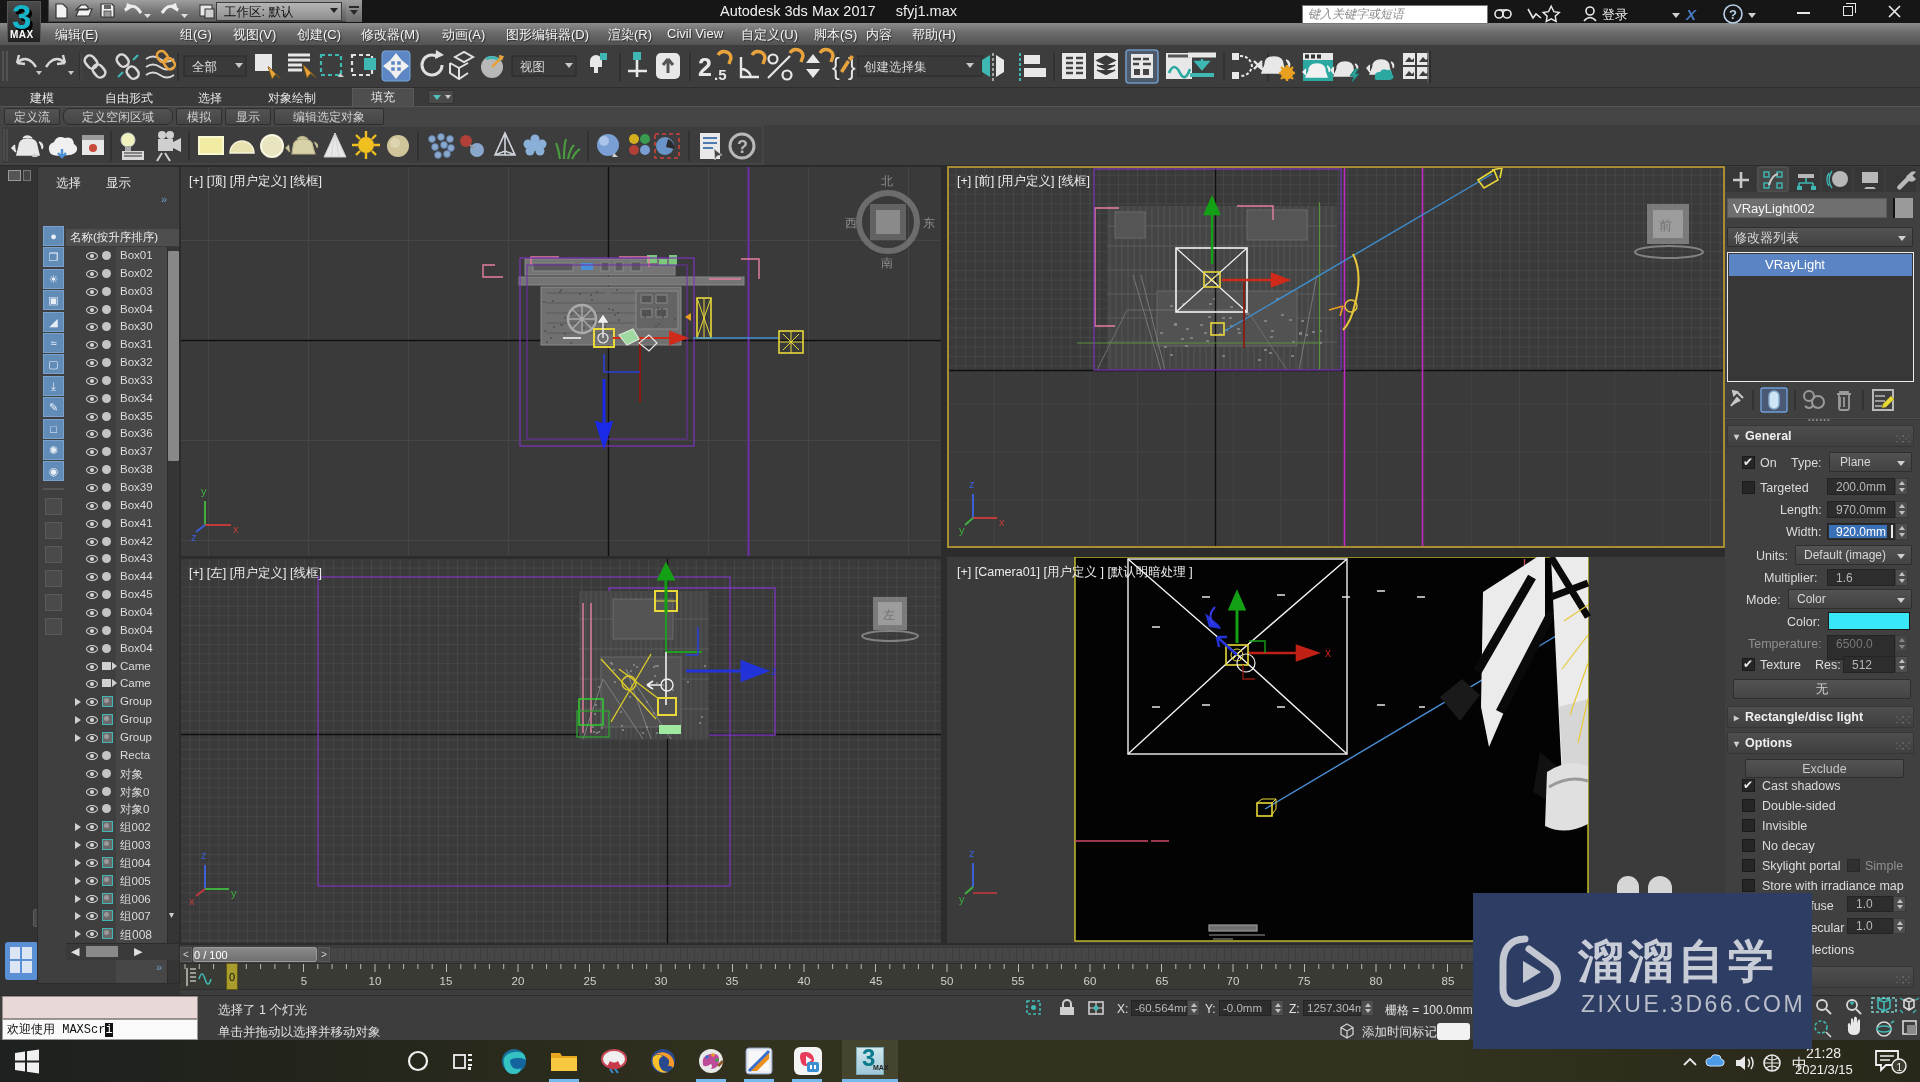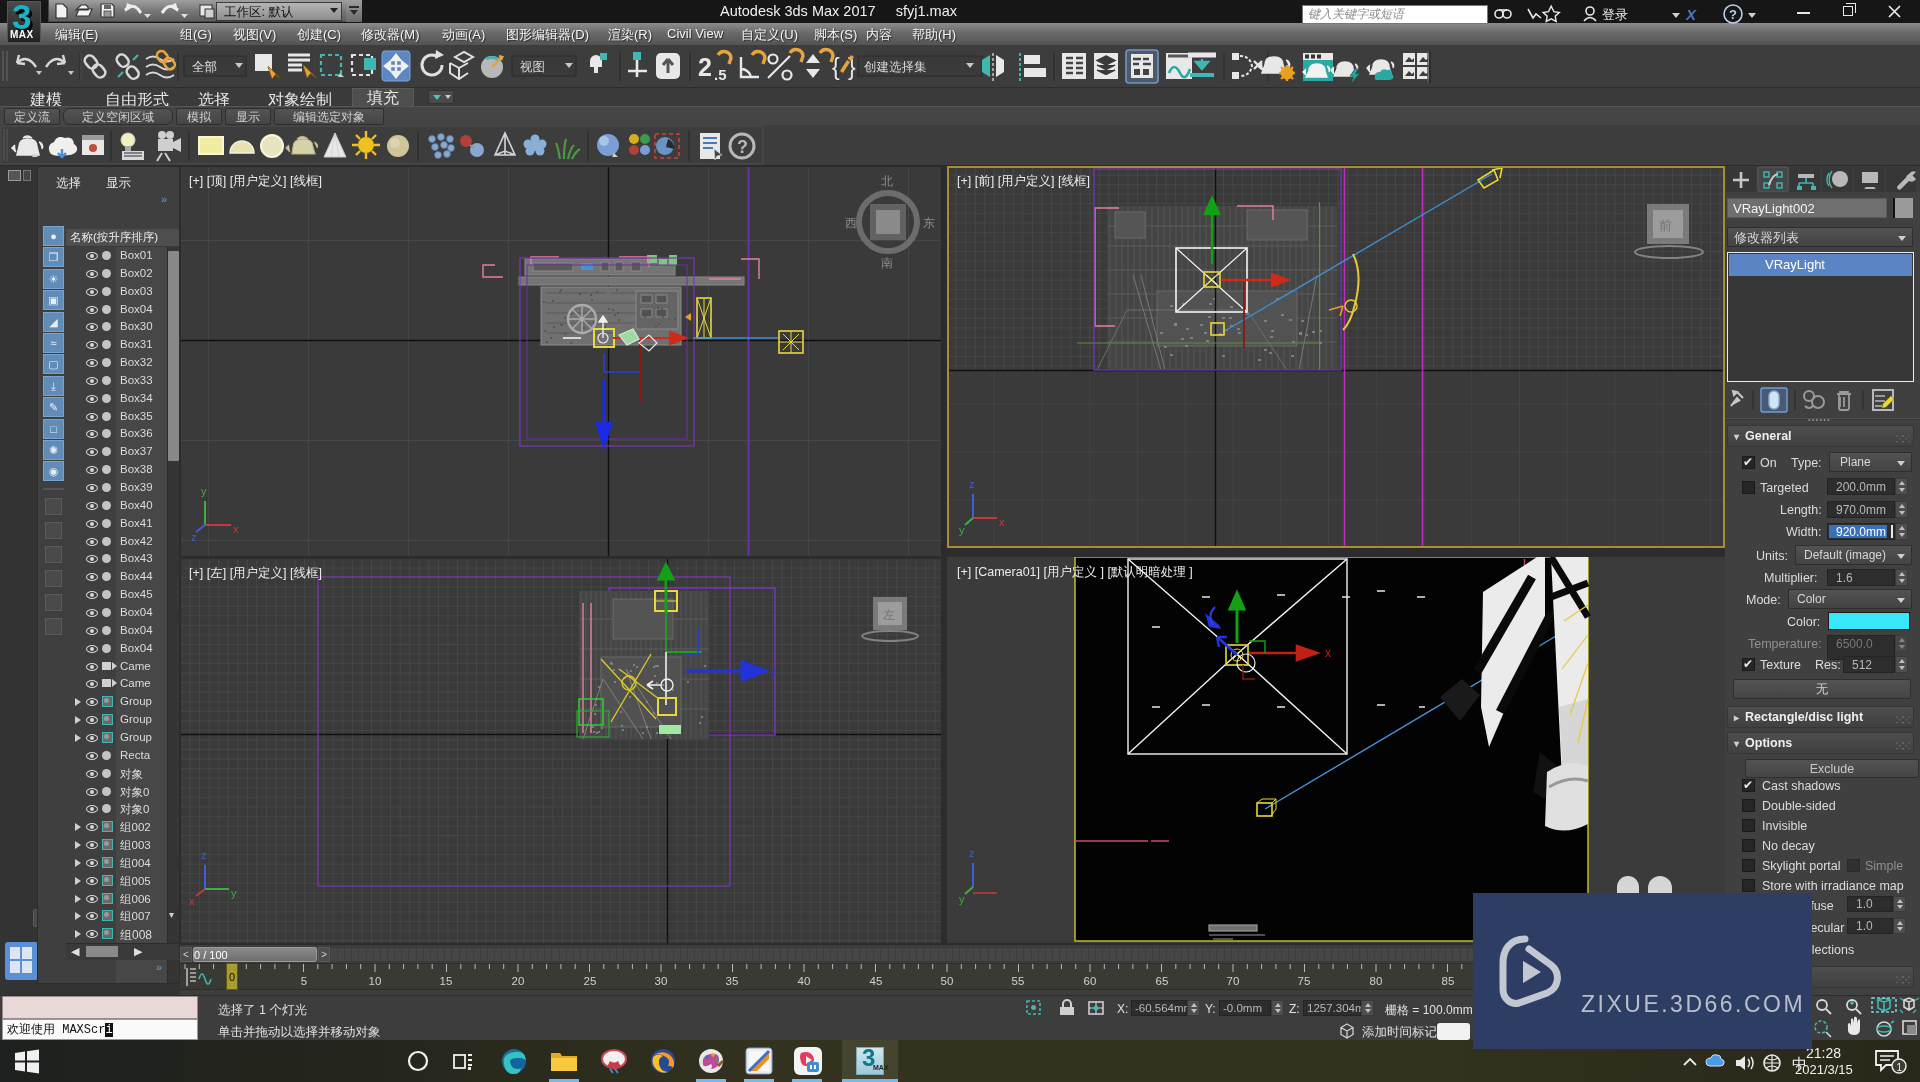--- a/index.html
+++ b/index.html
@@ -262,21 +262,21 @@
   </g>
   <g fill="#3d3d3d">
     <path d="M1500 17 l4 -5 l3 3 l2 -2 v4 h-9 z M1514 17 l4 -5 l3 3 l2 -2 v4 h-9 z M1500 31 l4 -5 l3 3 l2 -2 v4 h-9 z M1514 31 l4 -5 l3 3 l2 -2 v4 h-9 z"></path>
   </g>
   </g>
   <path d="M1428 6 v32" stroke="#555" stroke-width="1.5"></path>
       <path d="M1430 6 v32" stroke="#2a2a2a" stroke-width="1.5"></path>
 </svg>
 </div>
 
-<div class="abs" style="left:0;top:88px;width:1920px;height:18px;background:#3a3a3a;color:#e6e6e6;font-size:16px;">
+<div class="abs" style="left:0;top:88px;width:1920px;height:18px;background:#3a3a3a;color:#e6e6e6;font-size:12px;">
   <span class="abs" style="left:30px;top:2px;">建模</span>
   <span class="abs" style="left:105px;top:2px;">自由形式</span>
   <span class="abs" style="left:198px;top:2px;">选择</span>
   <span class="abs" style="left:268px;top:2px;">对象绘制</span>
   <div class="abs" style="left:352px;top:0px;width:62px;height:18px;background:#4e4e4e;border:1px solid #5a5a5a;border-bottom:none;text-align:center;line-height:17px;">填充</div>
   <div class="abs" style="left:428px;top:2px;width:26px;height:14px;background:#4a4a4a;border:1px solid #333;">
       <span style="position:absolute;left:4px;top:4px;width:0;height:0;border-left:4px solid transparent;border-right:4px solid transparent;border-top:5px solid #4fc3bb;"></span>
       <span style="position:absolute;left:16px;top:4px;width:0;height:0;border-left:3px solid transparent;border-right:3px solid transparent;border-top:4px solid #ccc;"></span>
     </div>
 </div>
@@ -1040,21 +1040,21 @@
 <div class="chk on" style="left:1742px;top:658px;"></div>
 <span class="plabel" style="left:1760px;top:658px;">Texture</span>
 <span class="plabel" style="left:1815px;top:658px;">Res:</span>
 <div class="ins abs" style="left:1843px;top:656px;width:52px;height:17px;line-height:16px;padding-left:8px;">512</div>
 <div class="spin" style="left:1895px;top:656px;height:17px;"></div>
 <div class="btn" style="left:1733px;top:679px;width:178px;height:20px;line-height:19px;">无</div>
 
 <div class="rollhead grip" style="top:706px;"><span style="color:#cfcfcf;font-size:10px;margin:0 6px;">▸</span>Rectangle/disc light</div>
 
 <div class="rollhead grip" style="top:732px;"><span style="color:#cfcfcf;font-size:10px;margin:0 6px;">▾</span>Options</div>
-<div class="btn" style="left:1745px;top:759px;width:174px;height:19px;line-height:18px;color:#c8c8c8;">Exclude</div>
+<div class="btn" style="left:1745px;top:759px;width:159px;height:19px;line-height:18px;color:#c8c8c8;">Exclude</div>
 <div class="chk on" style="left:1742px;top:779px;"></div>
 <span class="plabel" style="left:1762px;top:779px;">Cast shadows</span>
 <div class="chk" style="left:1742px;top:799px;"></div>
 <span class="plabel" style="left:1762px;top:799px;">Double-sided</span>
 <div class="chk" style="left:1742px;top:819px;"></div>
 <span class="plabel" style="left:1762px;top:819px;">Invisible</span>
 <div class="chk" style="left:1742px;top:839px;"></div>
 <span class="plabel" style="left:1762px;top:839px;">No decay</span>
 <div class="chk" style="left:1742px;top:859px;"></div>
 <span class="plabel" style="left:1762px;top:859px;">Skylight portal</span>
@@ -1266,14 +1266,15 @@
   </svg>
 </div>
 
 <div class="abs" style="left:1617px;top:876px;width:22px;height:30px;background:#d6d6d6;border-radius:11px 11px 4px 4px;"></div>
 <div class="abs" style="left:1648px;top:876px;width:24px;height:30px;background:#d6d6d6;border-radius:12px 12px 4px 4px;"></div>
 <div class="abs" id="watermark" style="left:1473px;top:893px;width:339px;height:156px;background:#2d3d63;">
   <svg class="abs" style="left:22px;top:40px;" width="72" height="80" viewBox="0 0 72 80">
     <path d="M30 6 C14 6 8 18 8 30 L8 56 C8 66 16 72 24 70 L52 60 C64 55 66 40 56 32 L34 16" fill="none" stroke="#c2c7d2" stroke-width="7" stroke-linecap="round"></path>
     <path d="M28 28 L46 39 L28 50 z" fill="#c2c7d2"></path>
   </svg>
+  <div class="abs" style="left:105px;top:38px;color:#c8ccd6;font-size:46px;font-weight:bold;letter-spacing:4px;font-family:'Liberation Sans',sans-serif;">溜溜自学</div>
   <div class="abs" style="left:108px;top:98px;color:#b9bec9;font-size:23px;letter-spacing:2.5px;">ZIXUE.3D66.COM</div>
 </div>
 
 </body></html>

